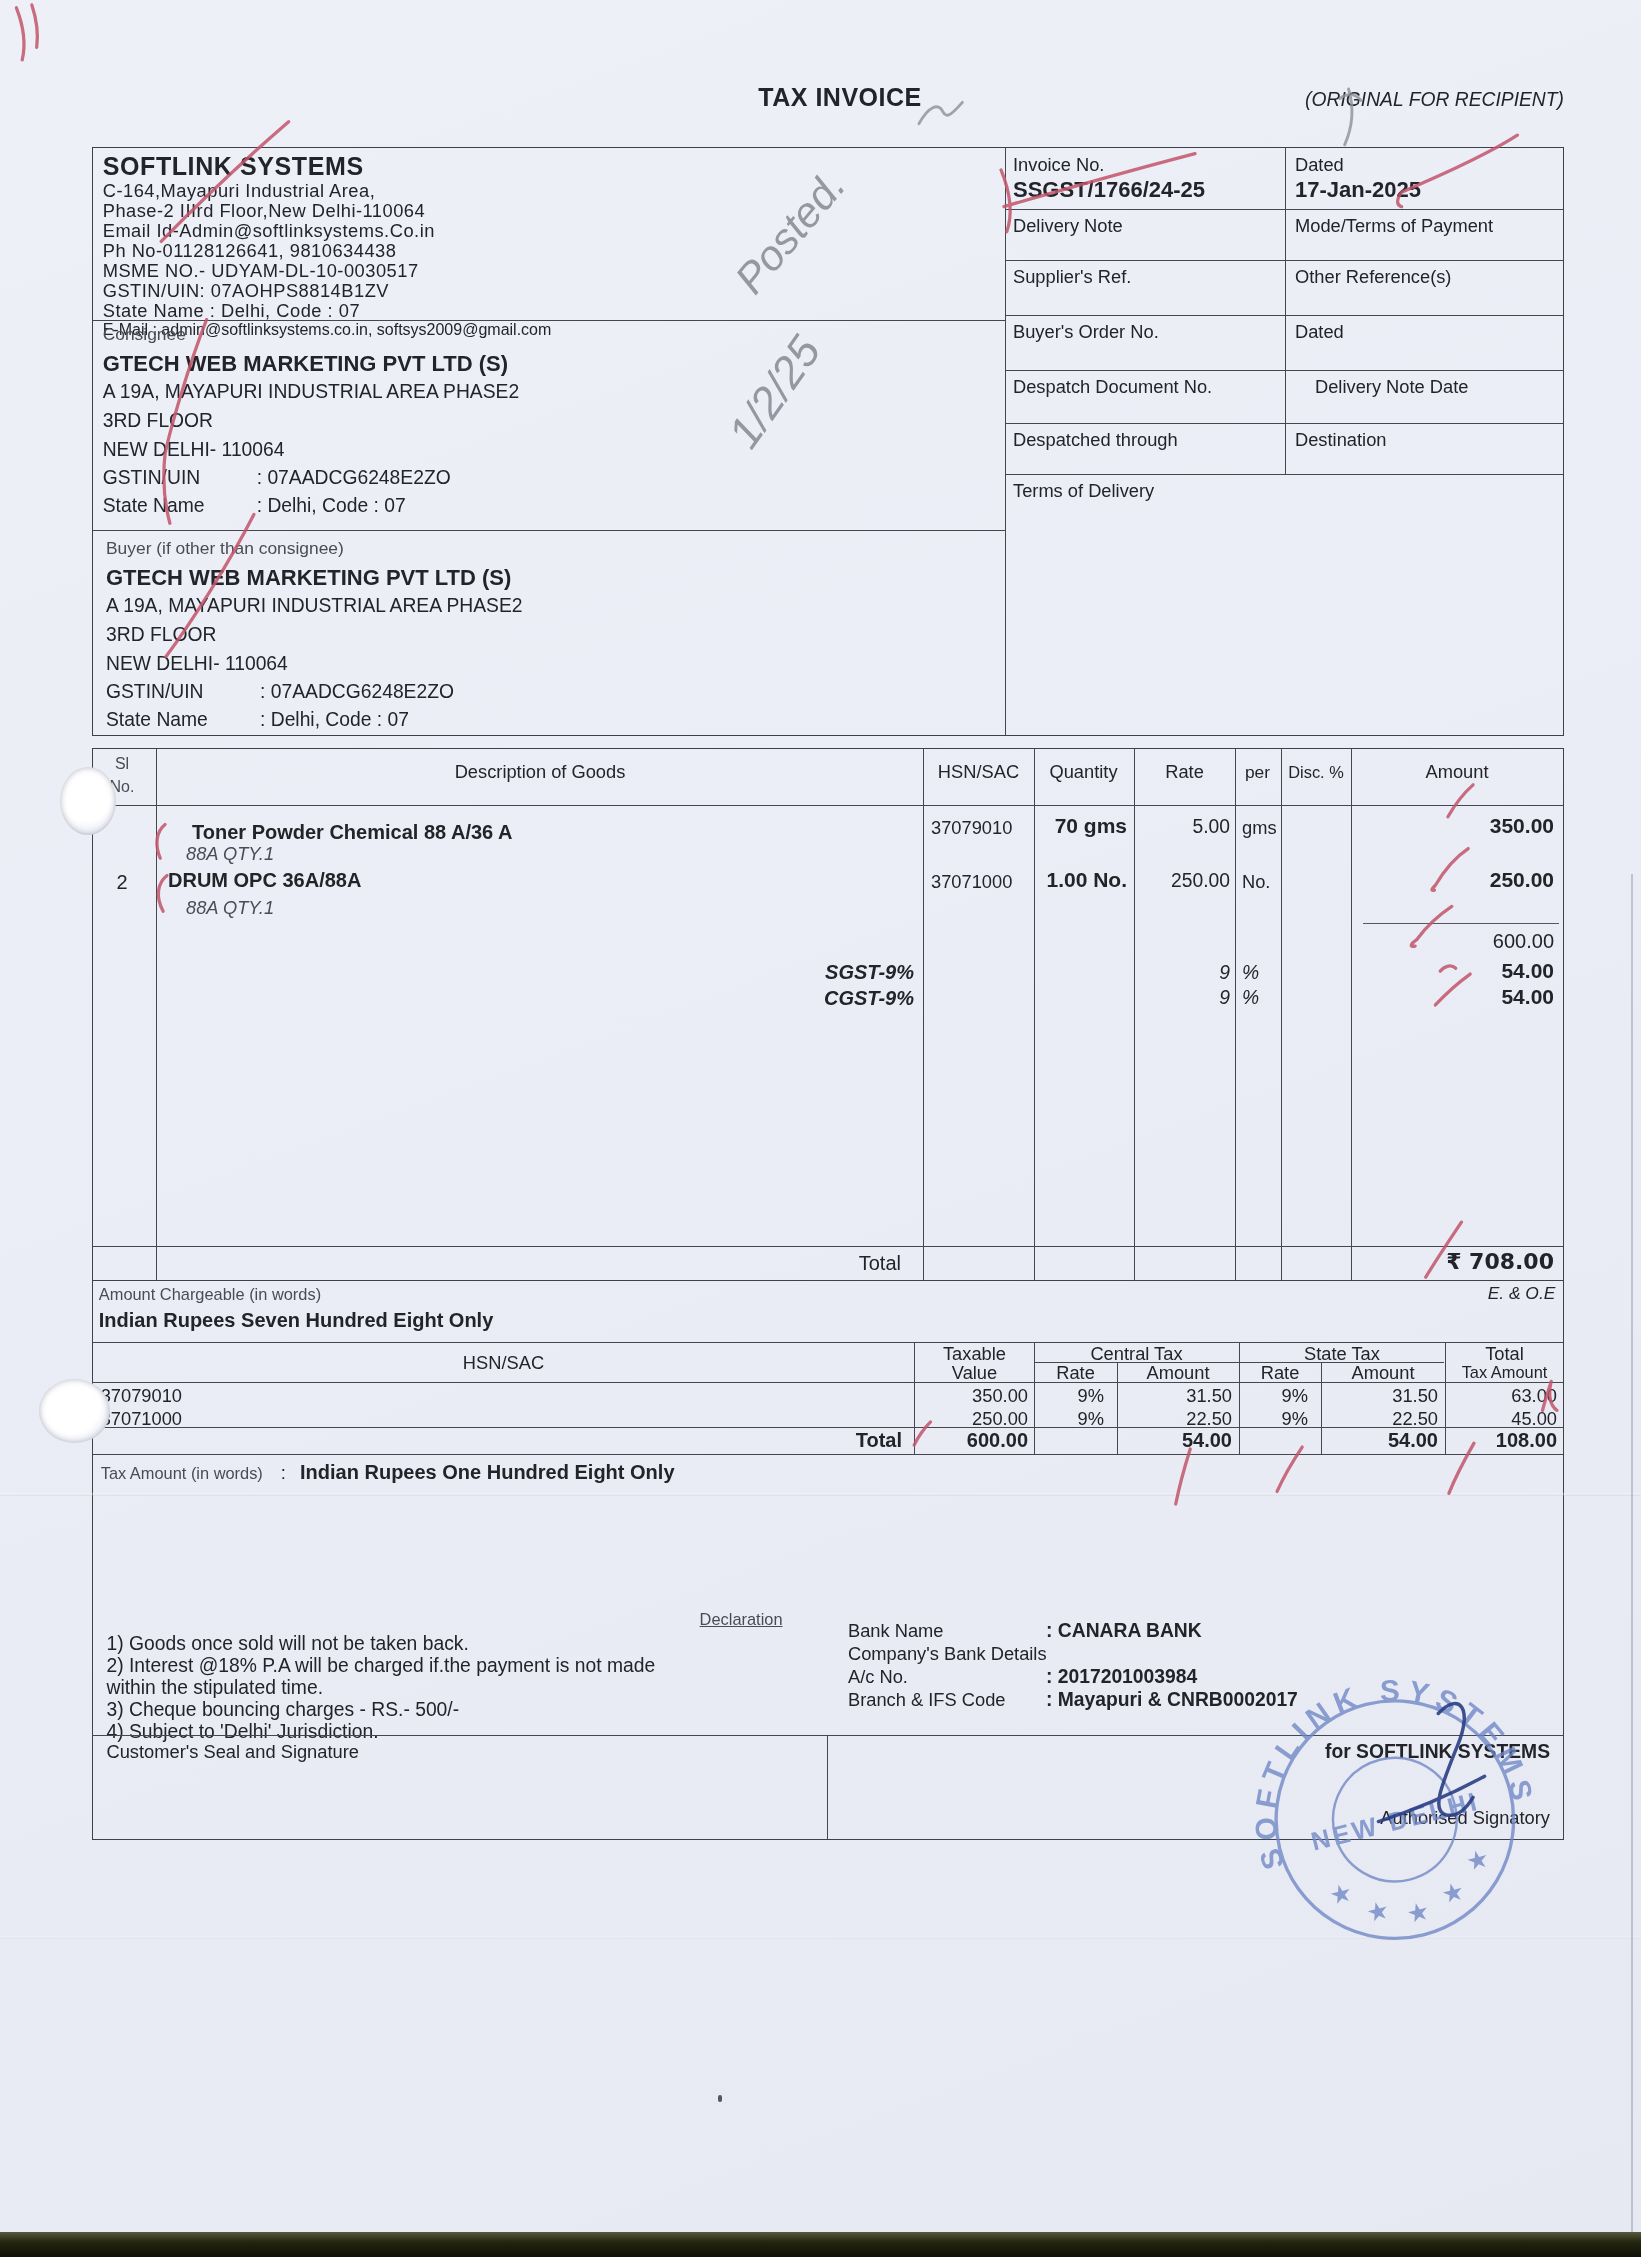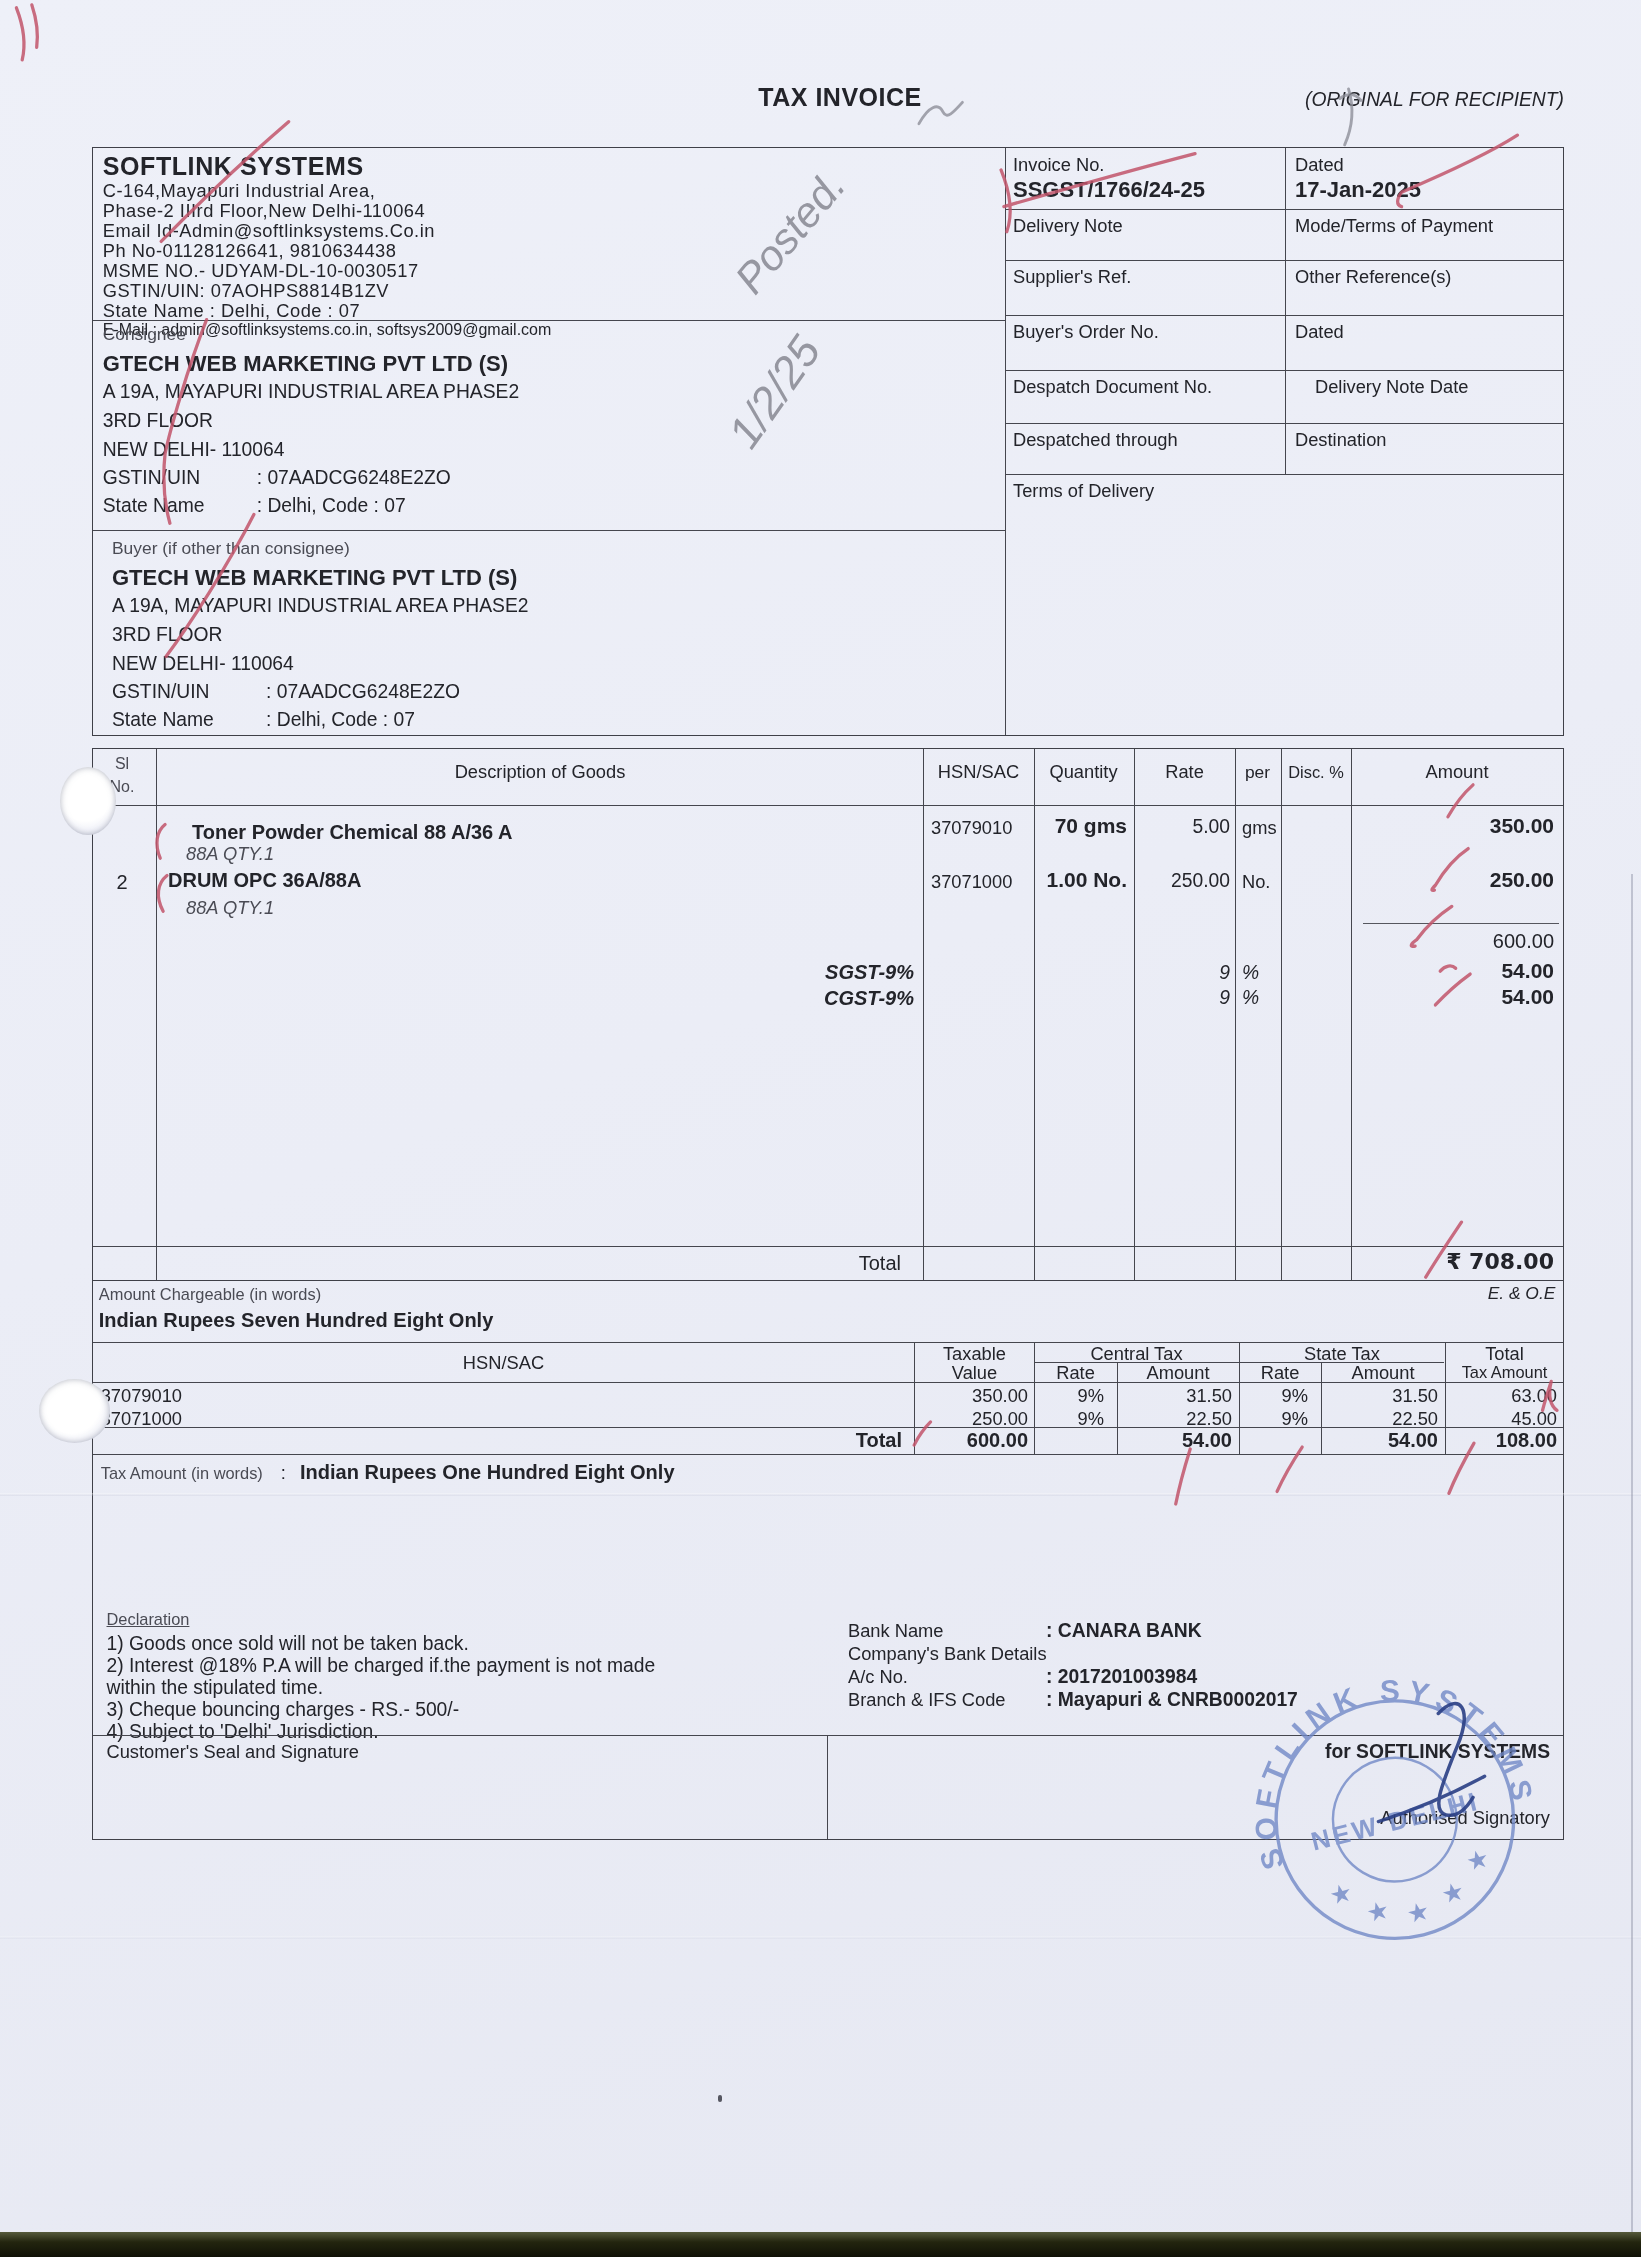--- a/index.html
+++ b/index.html
@@ -3,21 +3,21 @@
 <meta charset="utf-8">
 <style>
   html,body{margin:0;padding:0;background:#dfe1ea;}
   #page{position:relative;width:1641px;height:2257px;overflow:hidden;
         background:linear-gradient(160deg,#eef0f8 0%,#ebedf6 45%,#e6e8f2 100%);
         font-family:"Liberation Sans",sans-serif;color:#23242a;}
   .abs{position:absolute;}
   .vline{position:absolute;width:0;border-left:1.6px solid #45464e;}
   .hline{position:absolute;height:0;border-top:1.6px solid #45464e;}
   .bdr{border:1.9px solid #3f4048;}
-  .t16{font-size:16px;} .t17{font-size:16.4px;} .t18{font-size:17.4px;}
+  .t16{font-size:16px;} .t17{font-size:16.4px;text-align:right;} .t18{font-size:17.4px;}
   .t19{font-size:18.3px;} .t20{font-size:19.3px;} .t21{font-size:20px;}
   .t22{font-size:21px;} .t23{font-size:22px;} .t26{font-size:25px;}
   .b{font-weight:bold;} .i{font-style:italic;} .c{text-align:center;} .r{text-align:right;}
   .dim{color:#4a4b54;}
   .lblw{display:inline-block;width:154px;}
   .rupee{font-family:"DejaVu Sans","Liberation Sans",sans-serif;}
   #bottom-strip{position:absolute;left:0;top:2232px;width:1641px;height:25px;
         background:linear-gradient(#565a3c 0%,#23250f 40%,#101107 100%);}
   #right-edge{position:absolute;left:1631px;top:874px;width:1.9px;height:1358px;background:rgba(140,145,165,.45);}
   .crease{position:absolute;left:0;width:1641px;height:2.9px;pointer-events:none;
@@ -62,21 +62,21 @@
     <div class="abs" style="left:9.7px;top:176px;width:888px;">
       <div class="t18 dim">Consignee</div>
       <div class="t23 b" style="margin-top:5.8px;">GTECH WEB MARKETING PVT LTD (S)</div>
       <div class="t20" style="line-height:29px;">A 19A, MAYAPURI INDUSTRIAL AREA PHASE2</div>
       <div class="t20" style="line-height:29px;">3RD FLOOR</div>
       <div class="t20" style="line-height:29px;">NEW DELHI- 110064</div>
       <div class="t20" style="line-height:28px;"><span class="lblw">GSTIN/UIN</span><span>:  07AADCG6248E2ZO</span></div>
       <div class="t20" style="line-height:28px;"><span class="lblw">State Name</span><span>:  Delhi, Code : 07</span></div>
     </div>
 
-    <div class="abs" style="left:19px;top:390px;width:888px;">
+    <div class="abs" style="left:13px;top:390px;width:888px;">
       <div class="t18 dim">Buyer (if other than consignee)</div>
       <div class="t23 b" style="margin-top:5.8px;">GTECH WEB MARKETING PVT LTD (S)</div>
       <div class="t20" style="line-height:29px;">A 19A, MAYAPURI INDUSTRIAL AREA PHASE2</div>
       <div class="t20" style="line-height:29px;">3RD FLOOR</div>
       <div class="t20" style="line-height:29px;">NEW DELHI- 110064</div>
       <div class="t20" style="line-height:28px;"><span class="lblw">GSTIN/UIN</span><span>:  07AADCG6248E2ZO</span></div>
       <div class="t20" style="line-height:28px;"><span class="lblw">State Name</span><span>:  Delhi, Code : 07</span></div>
     </div>
 
     <div class="abs t19" style="left:920px;top:5.8px;">Invoice No.</div>

